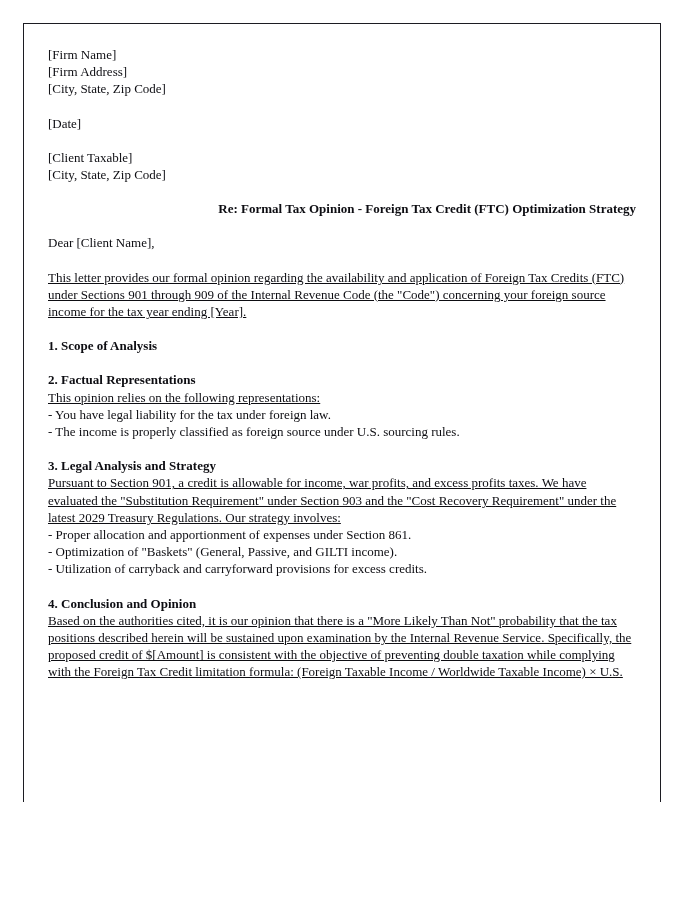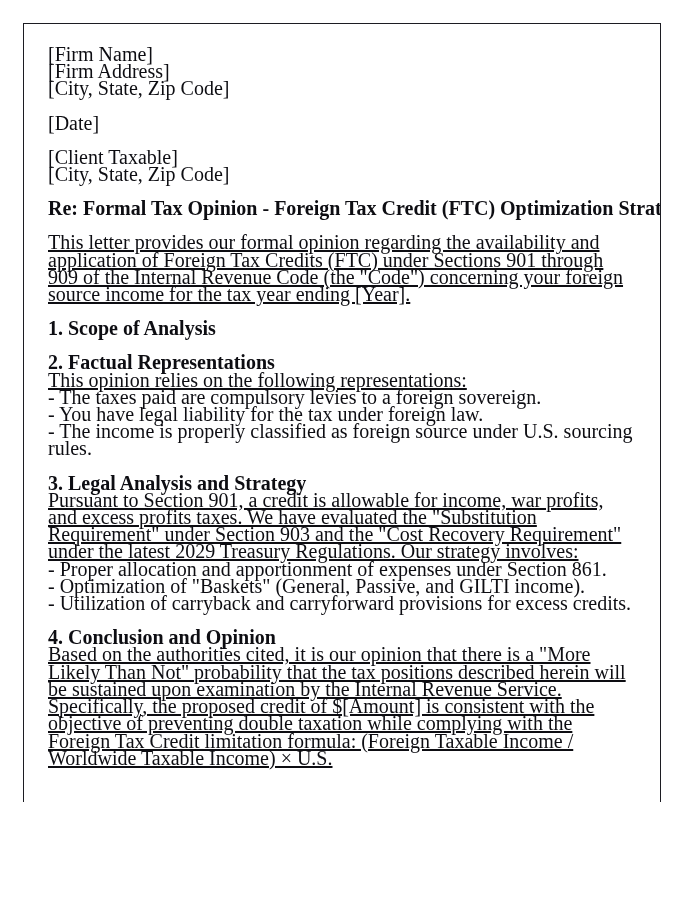--- a/index.html
+++ b/index.html
@@ -23,21 +23,21 @@
     border-bottom: none;
     box-sizing: border-box;
     background: #ffffff;
     overflow: hidden;
   }
   #doc-body {
     position: absolute;
     left: 24px;
     top: 22px;
     width: 588px;
-    font-size: 20px;
+    font-size: 13px;
     line-height: 17.2px;
     color: #0d0d12;
     text-align: left;
   }
   .block {
     margin: 0 0 17px 0;
     white-space: normal;
   }
   .block.tight {
     margin-bottom: 0;
@@ -52,20 +52,21 @@
   }
   .para {
     display: block;
     text-decoration: underline;
   }
   .bullet {
     display: block;
   }
   .subject {
     font-weight: bold;
+    text-align: right;
   }
 </style>
 </head>
 <body>
 
 <div id="page-frame">
   <div id="doc-body">
 
     <div class="block">
       <span class="line">[Firm Name]</span>
@@ -79,33 +80,35 @@
 
     <div class="block">
       <span class="line">[Client Taxable]</span>
       <span class="line">[City, State, Zip Code]</span>
     </div>
 
     <div class="block">
       <span class="line subject">Re: Formal Tax Opinion - Foreign Tax Credit (FTC) Optimization Strategy</span>
     </div>
 
+    <div class="block">
+      <span class="line">Dear [Client Name],</span>
+    </div>
 
     <div class="block">
       <span class="para">This letter provides our formal opinion regarding the availability and application of Foreign Tax Credits (FTC) under Sections 901 through 909 of the Internal Revenue Code (the "Code") concerning your foreign source income for the tax year ending [Year].</span>
     </div>
 
     <div class="block">
       <span class="heading">1. Scope of Analysis</span>
     </div>
 
     <div class="block">
       <span class="heading">2. Factual Representations</span>
       <span class="para">This opinion relies on the following representations:</span>
-      <span class="bullet">- The taxes paid are compulsory levies to a foreign sovereign.</span>
       <span class="bullet">- You have legal liability for the tax under foreign law.</span>
       <span class="bullet">- The income is properly classified as foreign source under U.S. sourcing rules.</span>
     </div>
 
     <div class="block">
       <span class="heading">3. Legal Analysis and Strategy</span>
       <span class="para">Pursuant to Section 901, a credit is allowable for income, war profits, and excess profits taxes. We have evaluated the "Substitution Requirement" under Section 903 and the "Cost Recovery Requirement" under the latest 2029 Treasury Regulations. Our strategy involves:</span>
       <span class="bullet">- Proper allocation and apportionment of expenses under Section 861.</span>
       <span class="bullet">- Optimization of "Baskets" (General, Passive, and GILTI income).</span>
       <span class="bullet">- Utilization of carryback and carryforward provisions for excess credits.</span>

